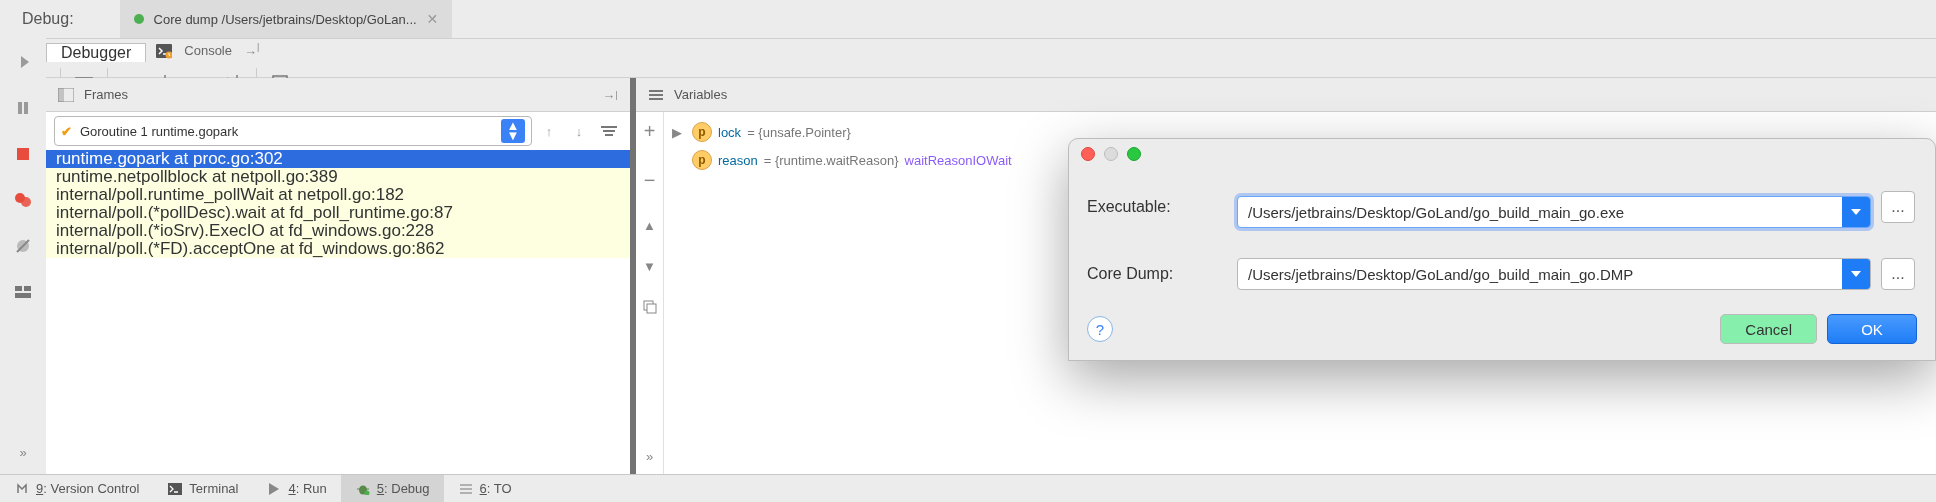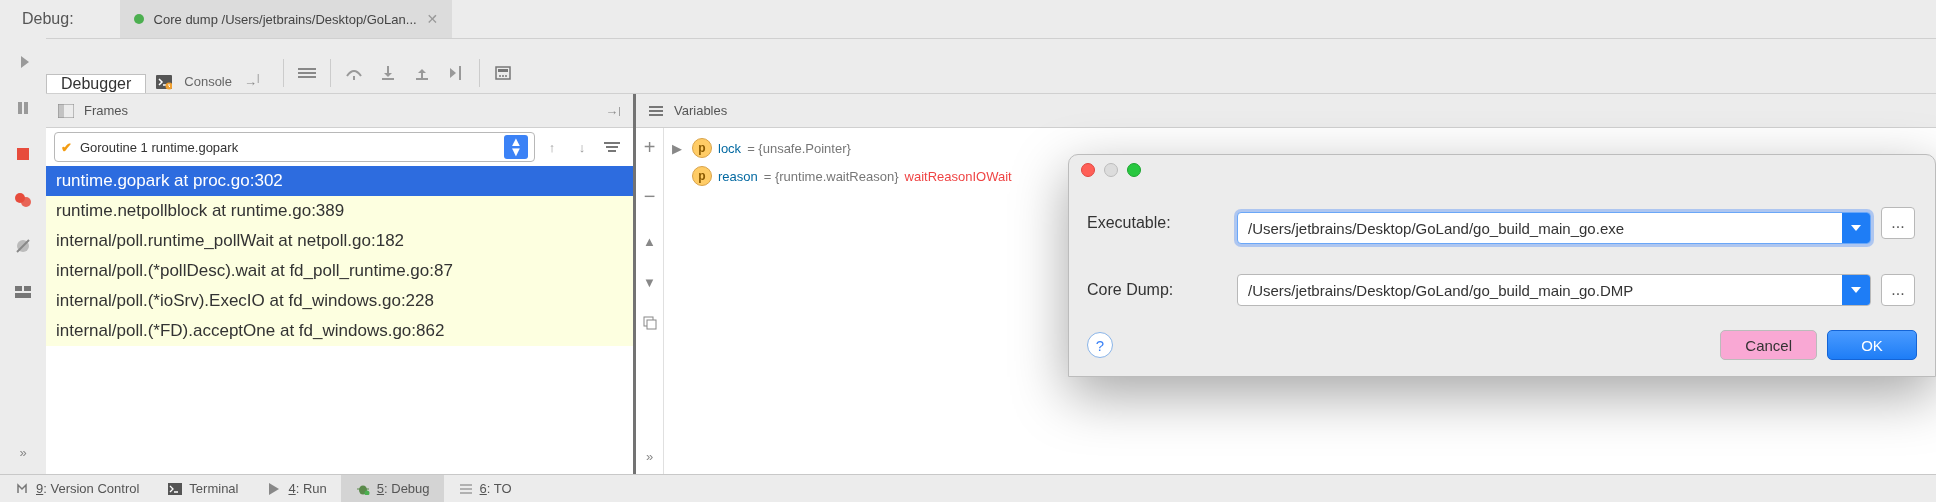--- a/index.html
+++ b/index.html
@@ -7,79 +7,79 @@
 
 .app { width: 1936px; height: 502px; position: relative; display: flex; flex-direction: column; }
 
 
 .topbar { height: 38px; background: #ececec; display: flex; align-items: center; position: relative; gap: 24px; }
 .debug-label { padding: 0 22px; font-size: 16px; color: #555; }
 .coredump-tab { height: 38px; background: #dcdcdc; display: flex; align-items: center; padding: 0 14px; gap: 10px; font-size: 16px; color: #444; }
 .green-dot { width: 10px; height: 10px; background: #4caf50; border-radius: 50%; }
 
 
-.toolbar-row { height: 56px; display: flex; align-items: flex-end; border-top: 1px solid #d0d0d0; border-bottom: 1px solid #d0d0d0; }
+.toolbar-row { height: 40px; display: flex; align-items: flex-start; border-top: 1px solid #d0d0d0; border-bottom: 1px solid #d0d0d0; flex-direction: column; }
 .left-gutter-icon { width: 24px; height: 24px; display: flex; align-items: center; justify-content: center; color: #888; }
 .tab-area { flex: 0 0 auto; display: flex; align-items: stretch; }
 .debugger-tab { background: #fff; border: 1px solid #c0c0c0; border-bottom: none; display: flex; align-items: center; padding: 0 14px; font-size: 16px; color: #333; margin-top: 4px; }
 .console-tab { display: flex; align-items: center; padding: 0 10px; gap: 12px; color: #666; font-size: 16px; }
 .toolbar-btns { display: flex; align-items: center; gap: 0; padding-left: 8px; }
 .tbbtn { width: 34px; height: 40px; display: flex; align-items: center; justify-content: center; color: #888; }
 .tbsep { width: 1px; height: 28px; background: #ccc; margin: 0 6px; }
 
 
 .panels { flex: 1; display: flex; }
 .gutter-col { width: 46px; background: #ececec; display: flex; flex-direction: column; align-items: center; padding-top: 8px; gap: 22px; }
-.panel-left { flex: 0 0 590px; display: flex; flex-direction: column; border-right: 3px solid #737373; }
+.panel-left { flex: 0 0 590px; display: flex; flex-direction: column; border-right: 6px solid #737373; }
 .section-hdr { height: 34px; background: #ececec; border-bottom: 1px solid #d0d0d0; display: flex; align-items: center; padding: 0 10px; gap: 8px; font-size: 15px; color: #555; }
 .section-hdr .spacer { flex: 1; }
 .section-hdr .ico { color: #888; width: 20px; height: 20px; display: inline-flex; align-items: center; justify-content: center; }
 
 
 .frames-body { flex: 1; background: #fff; display: flex; flex-direction: column; }
 .goroutine-row { height: 38px; display: flex; align-items: center; padding: 6px 8px; gap: 4px; }
 .goroutine-select { flex: 1; height: 30px; background: #fff; border: 1px solid #b8b8b8; border-radius: 4px; display: flex; align-items: center; padding: 0 6px; gap: 8px; font-size: 16px; }
 .check-icon { color: #f39c12; font-weight: bold; }
 .select-chev { width: 24px; height: 24px; background: #3b82f6; border-radius: 3px; display: flex; flex-direction: column; align-items: center; justify-content: center; color: #fff; font-size: 9px; line-height: 0.8; }
 .nav-btn { width: 26px; height: 26px; display: flex; align-items: center; justify-content: center; color: #999; }
 .frame-list { flex: 1; overflow: hidden; }
-.frame-item { height: 30px; display: flex; align-items: center; padding: 0 10px; font-size: 17px; background: #fdffe0; color: #333; white-space: nowrap; }
+.frame-item { height: 18px; display: flex; align-items: center; padding: 0 10px; font-size: 17px; background: #fdffe0; color: #333; white-space: nowrap; }
 .frame-item.sel { background: #2d6cdf; color: #fff; }
 
 
 .panel-right { flex: 1; display: flex; flex-direction: column; position: relative; }
 .vars-body { flex: 1; background: #fff; display: flex; }
 .vars-gutter { width: 28px; display: flex; flex-direction: column; align-items: center; padding-top: 8px; gap: 26px; color: #888; border-right: 1px solid #e0e0e0; }
 .vars-list { flex: 1; padding: 6px 8px; }
 .var-row { display: flex; align-items: center; gap: 6px; height: 28px; font-size: 16px; }
 .tri { color: #888; width: 14px; display: inline-block; }
 .pbadge { width: 20px; height: 20px; border-radius: 50%; background: #ffcc66; border: 1px solid #d9a34a; display: flex; align-items: center; justify-content: center; font-size: 12px; color: #8b5a00; font-weight: bold; }
 .vname { color: #0369a1; }
 .vtype { color: #777; }
-.vval { color: #ef4444; }
+.vval { color: #8b5cf6; }
 
 
 .dialog { position: absolute; right: 0; top: 60px; width: 868px; background: #ececec; border: 1px solid #bcbcbc; border-top-left-radius: 10px; border-top-right-radius: 10px; box-shadow: 0 18px 55px rgba(0,0,0,0.35); }
 .dlg-titlebar { height: 30px; display: flex; align-items: center; padding: 0 12px; gap: 9px; }
 .traffic { width: 14px; height: 14px; border-radius: 50%; }
 .tr-red { background: #ff5f57; border: 1px solid #e04640; }
 .tr-yel { background: #dcdcdc; border: 1px solid #bcbcbc; }
 .tr-grn { background: #28c840; border: 1px solid #1da531; }
 .dlg-body { padding: 16px 18px; display: grid; grid-template-columns: 140px 1fr 36px; gap: 30px 10px; align-items: center; }
 .dlg-label { font-size: 16px; color: #333; }
 .dlg-combo { height: 32px; display: flex; align-items: center; border: 1px solid #b8b8b8; border-radius: 4px; background: #fff; overflow: hidden; }
 .dlg-combo.focus { box-shadow: 0 0 0 3px rgba(60,130,250,0.35); border-color: #6aa7f8; margin-top: 11px; }
 .dlg-combo-text { flex: 1; padding: 0 10px; font-size: 15px; color: #333; white-space: nowrap; overflow: hidden; }
 .dlg-combo-btn { width: 28px; height: 100%; background: #1e7df6; display: flex; align-items: center; justify-content: center; color: #fff; }
 .dlg-browse { width: 34px; height: 32px; border: 1px solid #b8b8b8; border-radius: 4px; background: #fff; display: flex; align-items: center; justify-content: center; color: #555; font-size: 16px; }
 .dlg-footer { display: flex; align-items: center; padding: 8px 18px 16px; gap: 10px; }
 .help-btn { width: 26px; height: 26px; border-radius: 50%; border: 1px solid #89b4e8; color: #3b82f6; display: flex; align-items: center; justify-content: center; font-size: 15px; background: #fff; }
 .dlg-footer .spacer { flex: 1; }
 .btn { height: 30px; padding: 0 24px; border-radius: 5px; font-size: 15px; display: flex; align-items: center; justify-content: center; }
-.btn-cancel { background: #f9a8d4; border: 1px solid #bbb; color: #333; }
+.btn-cancel { background: #86efac; border: 1px solid #bbb; color: #333; }
 .btn-ok { background: linear-gradient(#4a9bff, #1e7df6); color: #fff; border: 1px solid #1464d6; min-width: 90px; }
 
 
 .statusbar { height: 28px; border-top: 1px solid #c8c8c8; display: flex; align-items: center; background: #ececec; font-size: 14px; color: #555; }
 .sb-item { display: flex; align-items: center; padding: 0 14px; height: 100%; gap: 6px; }
 .sb-item.active { background: #d4d4d4; }
 .underline { text-decoration: underline; }
 .sb-ico { color: #888; width: 16px; display: inline-flex; align-items: center; justify-content: center; }
 
 .close-x { color: #999; font-size: 14px; cursor: pointer; }
@@ -234,21 +234,21 @@
               <div class="nav-btn">
                   <svg width="16" height="12" viewBox="0 0 16 12">
                     <line x1="0" y1="2" x2="16" y2="2" stroke="#777" stroke-width="2"></line>
                     <line x1="2" y1="6" x2="14" y2="6" stroke="#777" stroke-width="2"></line>
                     <line x1="4" y1="10" x2="12" y2="10" stroke="#777" stroke-width="2"></line>
                   </svg>
                 </div>
             </div>
             <div class="frame-list">
               <div class="frame-item sel">runtime.gopark at proc.go:302</div>
-              <div class="frame-item">runtime.netpollblock at runtime.go:389</div>
+              <div class="frame-item">runtime.netpollblock at netpoll.go:389</div>
               <div class="frame-item">internal/poll.runtime_pollWait at netpoll.go:182</div>
               <div class="frame-item">internal/poll.(*pollDesc).wait at fd_poll_runtime.go:87</div>
               <div class="frame-item">internal/poll.(*ioSrv).ExecIO at fd_windows.go:228</div>
               <div class="frame-item">internal/poll.(*FD).acceptOne at fd_windows.go:862</div>
             </div>
           </div>
         </div>
 
         <div class="panel-right">
           <div class="section-hdr">

